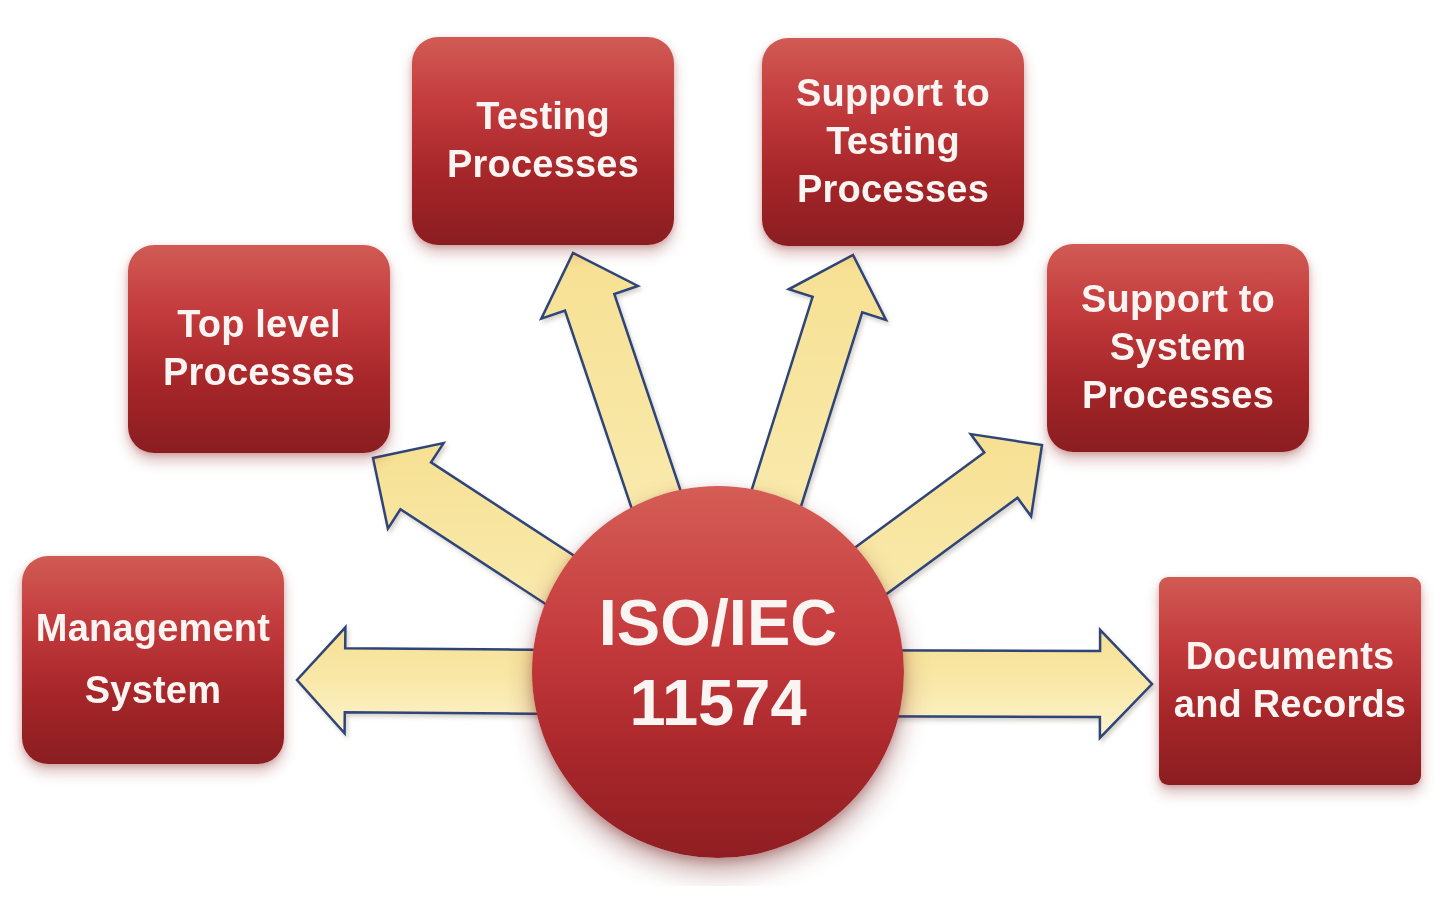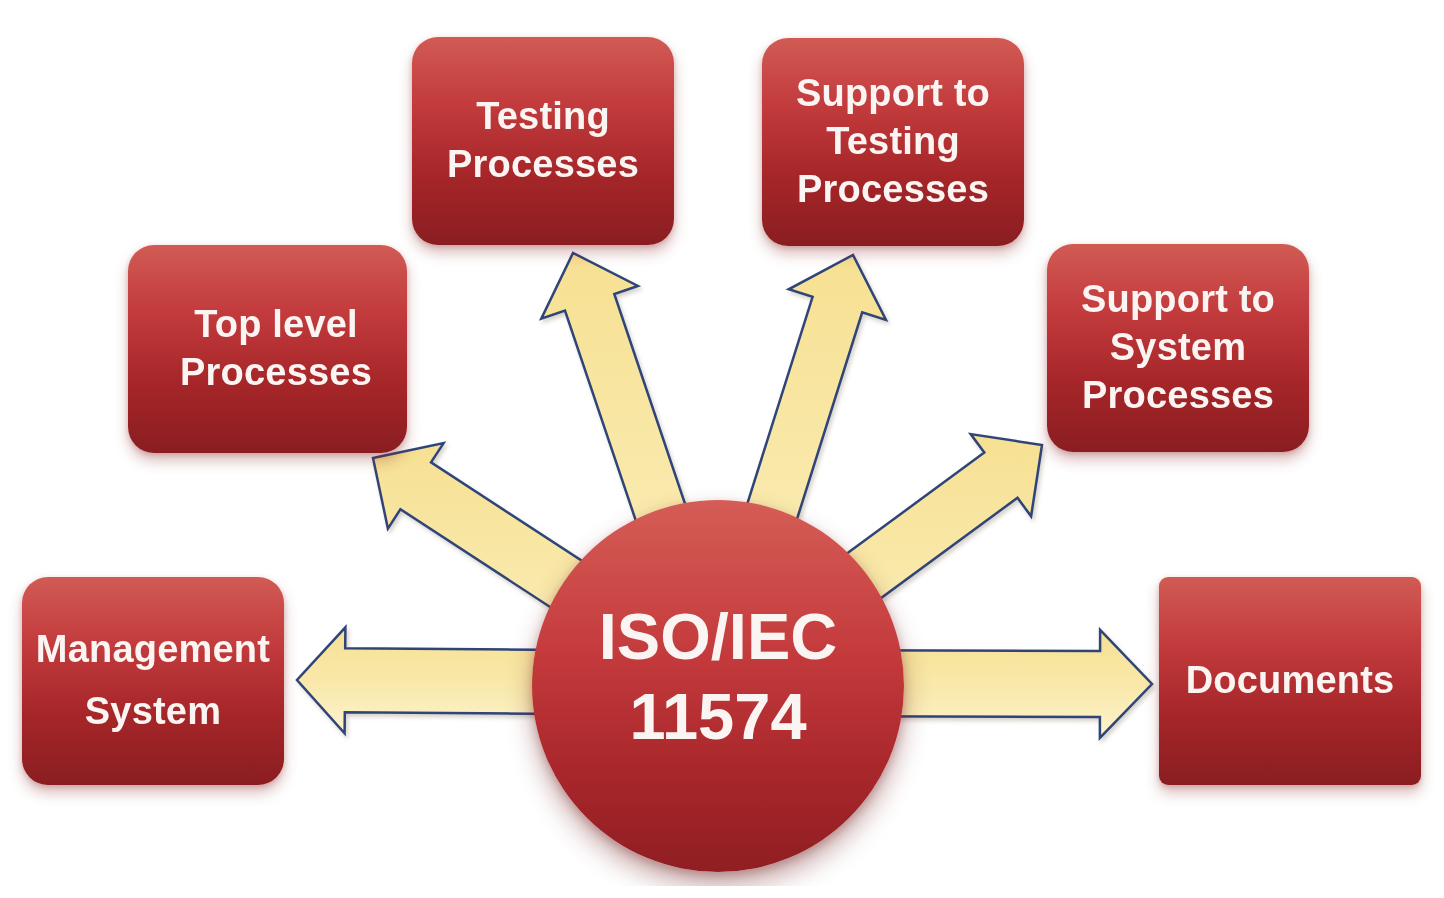--- a/index.html
+++ b/index.html
@@ -16,27 +16,27 @@
     border-radius:26px;
     background:linear-gradient(180deg,
       var(--box-g0) 0%, var(--box-g1) 32%, var(--box-g2) 66%, var(--box-g3) 100%);
     box-shadow: 0 8px 14px rgba(140,35,35,.30), 0 2px 5px rgba(140,35,35,.22);
     display:flex; flex-direction:column; justify-content:center; align-items:center;
     text-align:center; color:var(--label); font-size:38px; font-weight:bold;
     line-height:1.26; letter-spacing:.2px;
   }
   .node--testing          { left:412px;  top:37px;  }
   .node--support-testing  { left:762px;  top:38px;  }
-  .node--top-level        { left:128px;  top:245px;padding-left:17px; }
+  .node--top-level        { left:128px;  top:245px; }
   .node--support-system   { left:1047px; top:244px; }
-  .node--management       { left:22px;   top:577px; line-height:1.62; }
+  .node--management       { left:22px;   top:556px; line-height:1.62; }
   .node--documents        { left:1159px; top:577px;border-radius:9px; }
 
   .hub {
-    position:absolute; left:532px; top:500px; width:372px; height:372px;
+    position:absolute; left:532px; top:486px; width:372px; height:372px;
     border-radius:50%;
     background:linear-gradient(180deg,
       var(--circle-g0) 0%, var(--circle-g1) 42%, var(--circle-g2) 72%, var(--circle-g3) 100%);
     box-shadow: 0 14px 26px rgba(110,25,25,.38), 0 4px 8px rgba(110,25,25,.25);
     display:flex; flex-direction:column; justify-content:center; align-items:center;
     text-align:center; color:var(--label); font-size:65px; font-weight:bold;
     line-height:1.23; padding-bottom:18px; box-sizing:border-box;
   }
 </style>
 </head>
@@ -84,20 +84,21 @@
     <span>Processes</span>
   </div>
 
   <div class="node node--management">
     <span>Management</span>
     <span>System</span>
   </div>
 
   <div class="node node--documents">
     <span>Documents</span>
+    <span>and Records</span>
   </div>
 
   <div class="hub">
     <span>ISO/IEC</span>
     <span>11574</span>
   </div>
 
 </div>
 
 </body></html>

